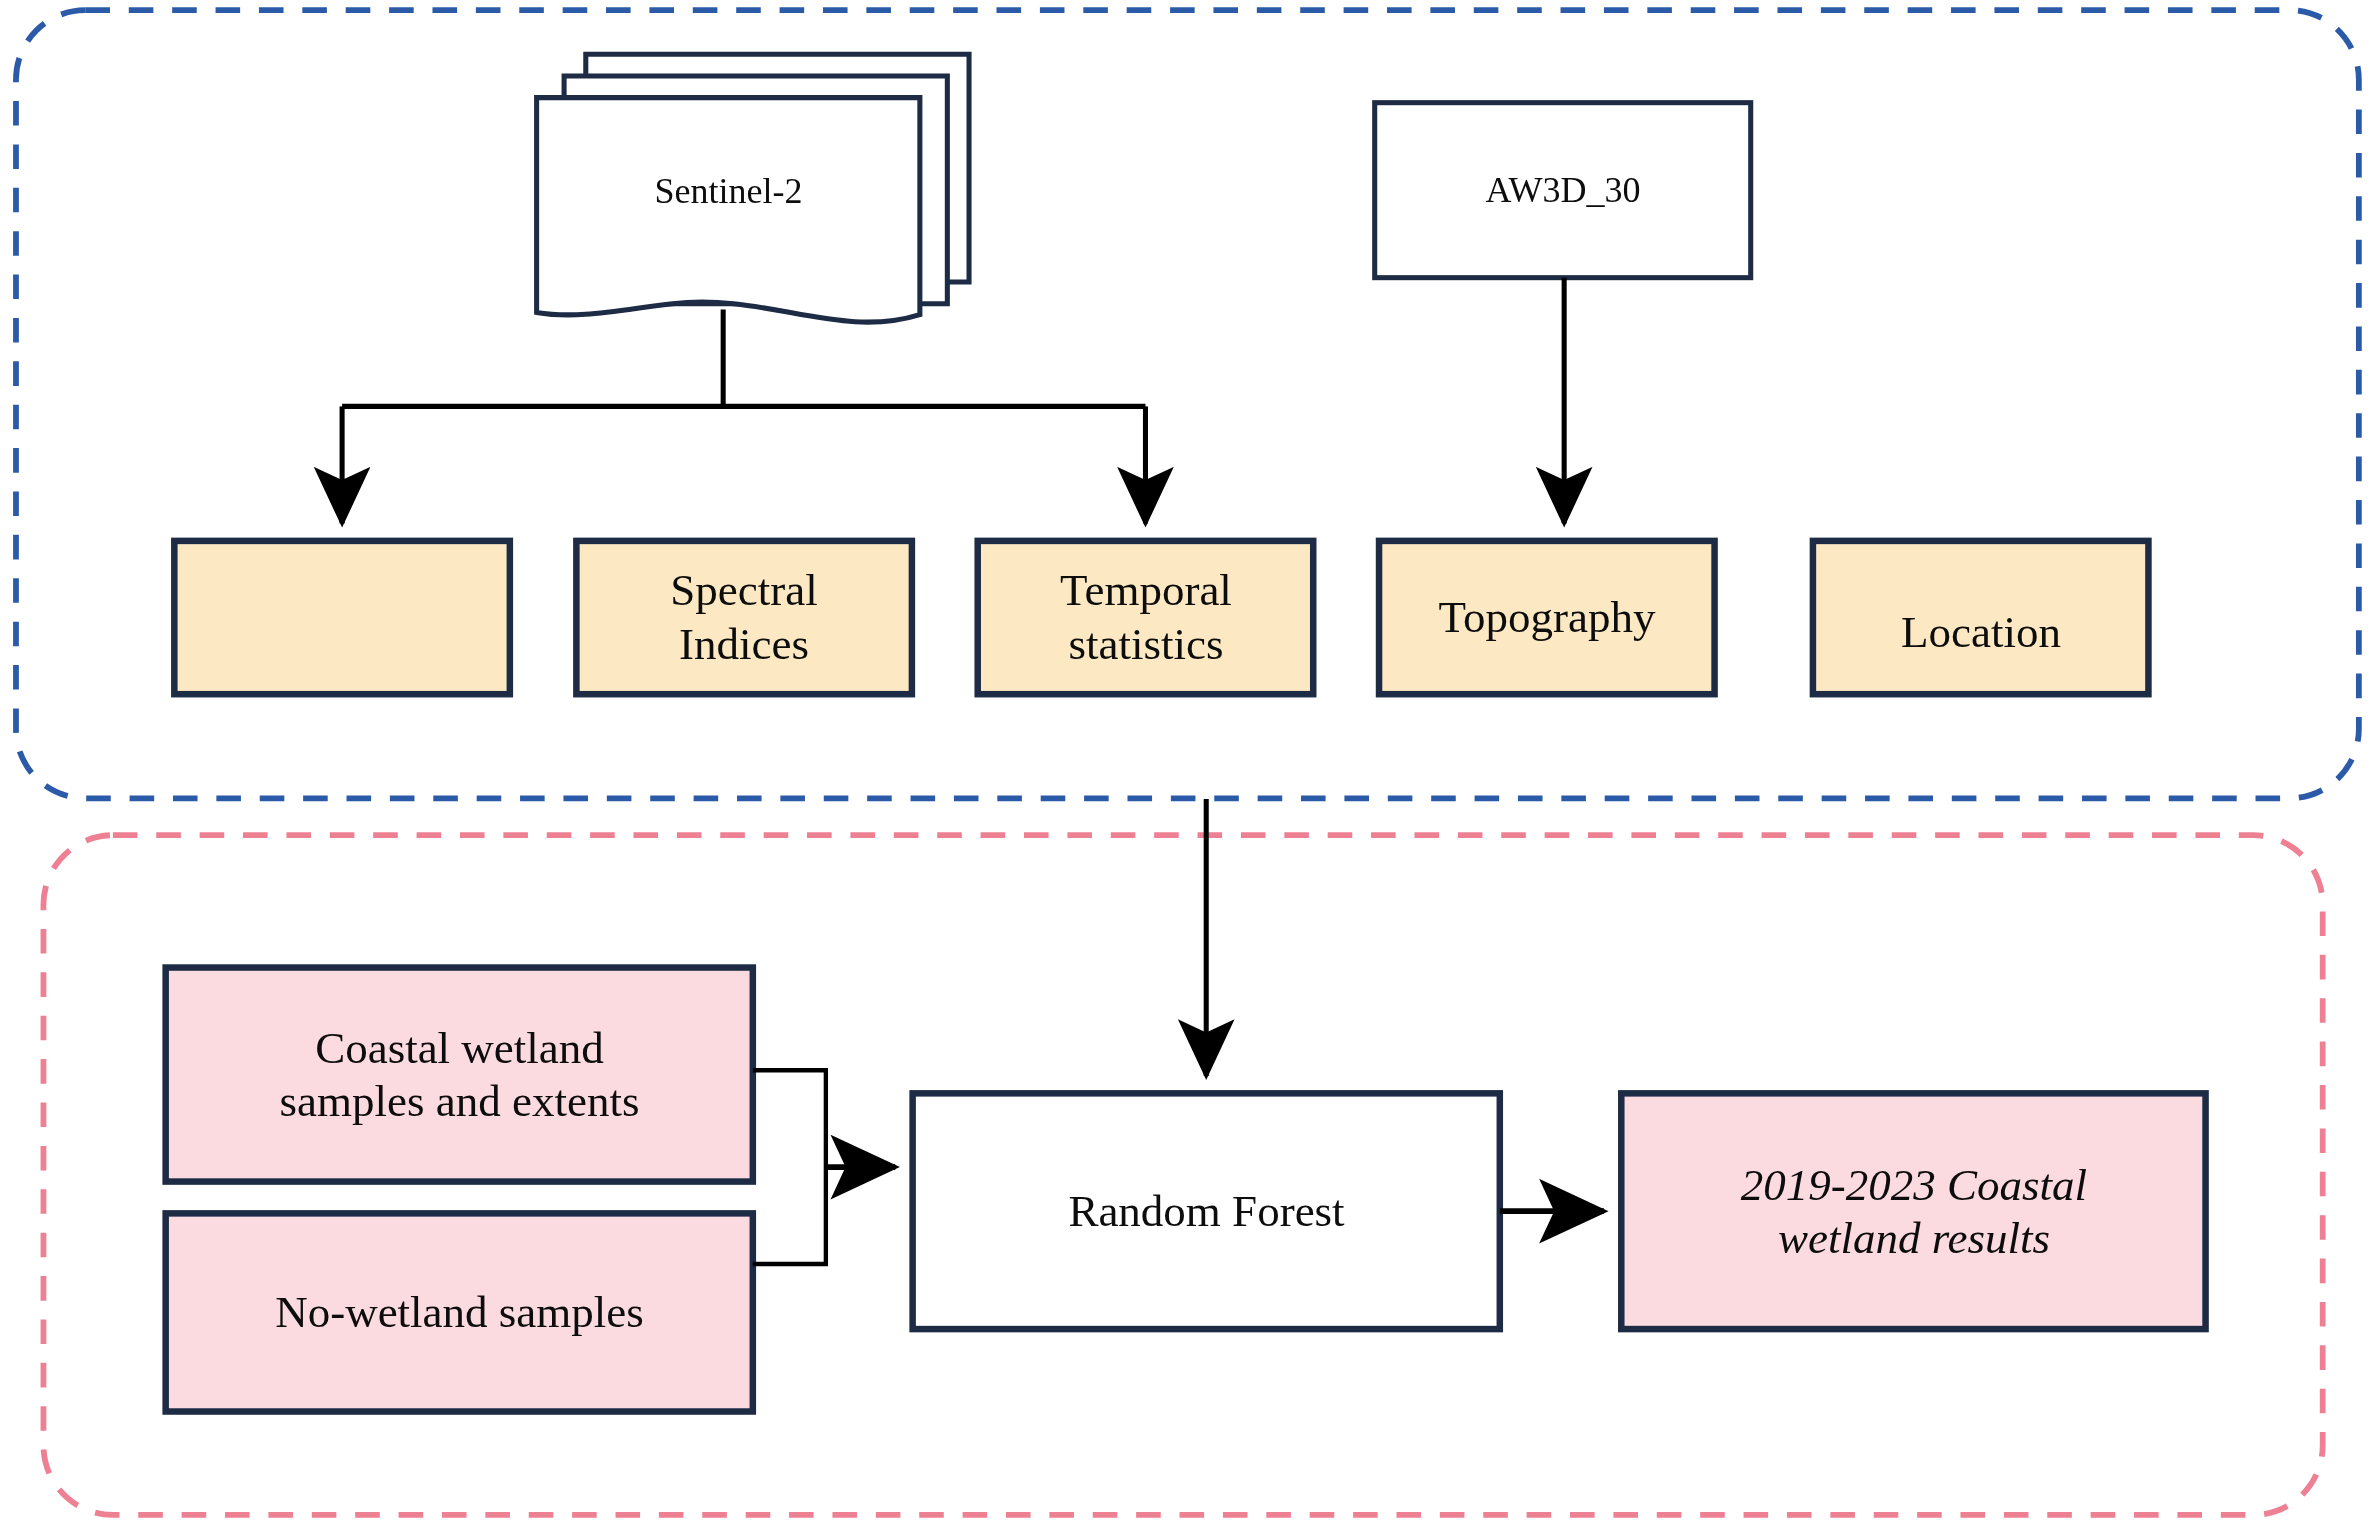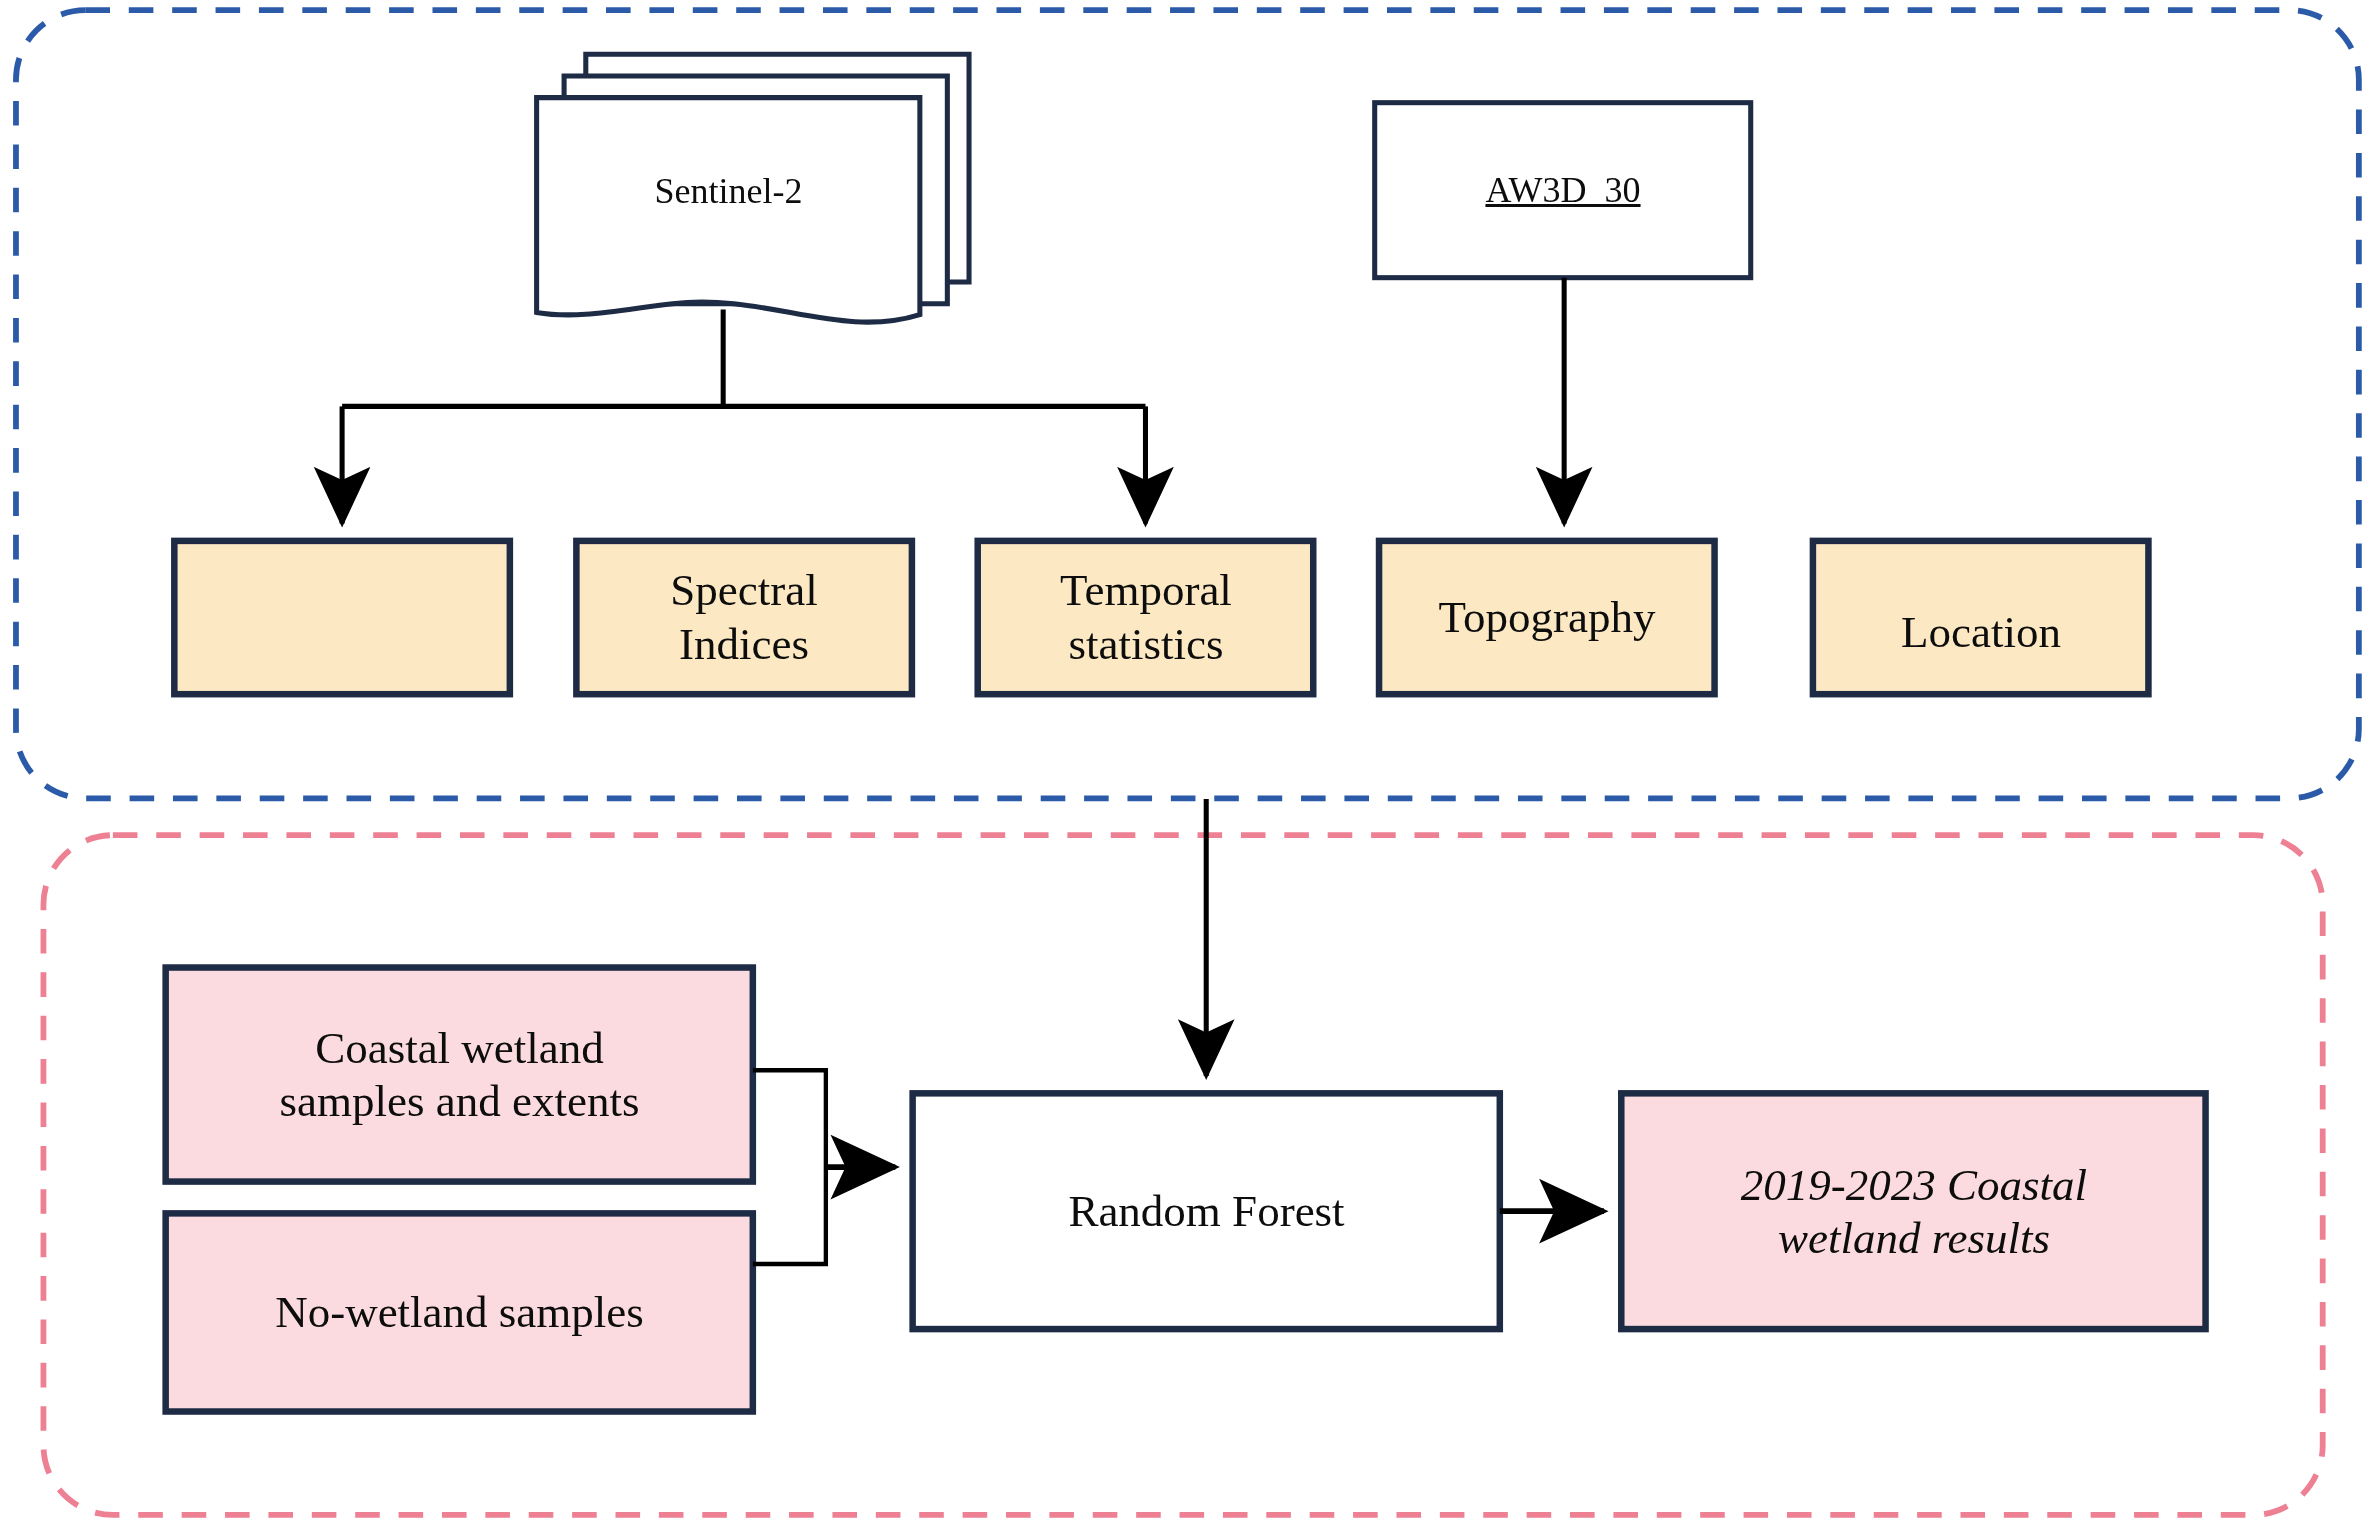--- a/index.html
+++ b/index.html
@@ -68,21 +68,21 @@
     <path d="M1668,1105 V1488" fill="none" stroke="#000" stroke-width="7" marker-end="url(#arrowhead)"></path>
 
     <path d="M1041,1480 H1142 V1748 H1041" fill="none" stroke="#000" stroke-width="6"></path>
     <path d="M1142,1614 H1238" fill="none" stroke="#000" stroke-width="8" marker-end="url(#arrowhead)"></path>
 
     <path d="M2074,1675 H2218" fill="none" stroke="#000" stroke-width="8" marker-end="url(#arrowhead)"></path>
   </svg>
 
   <div class="node-label fs-big" style="left:537px;top:123px;width:383px;height:137px;">Sentinel-2</div>
 
-  <div class="node-label fs-big" style="left:1375px;top:103px;width:376px;height:175px;text-decoration:underline;">AW3D_30</div>
+  <div class="node-label fs-big" style="left:1375px;top:103px;width:376px;height:175px;">AW3D_30</div>
 
   <div class="node-label fs-mid" style="left:576px;top:541px;width:336px;height:153px;">Spectral
 Indices</div>
   <div class="node-label fs-mid" style="left:1379px;top:541px;width:336px;height:153px;">Topography</div>
   <div class="node-label fs-mid" style="left:978px;top:541px;width:336px;height:153px;">Temporal
 statistics</div>
   <div class="node-label fs-mid" style="left:1813px;top:556px;width:336px;height:153px;">Location</div>
 
   <div class="node-label fs-mid" style="left:166px;top:968px;width:587px;height:214px;">Coastal wetland
 samples and extents</div>

